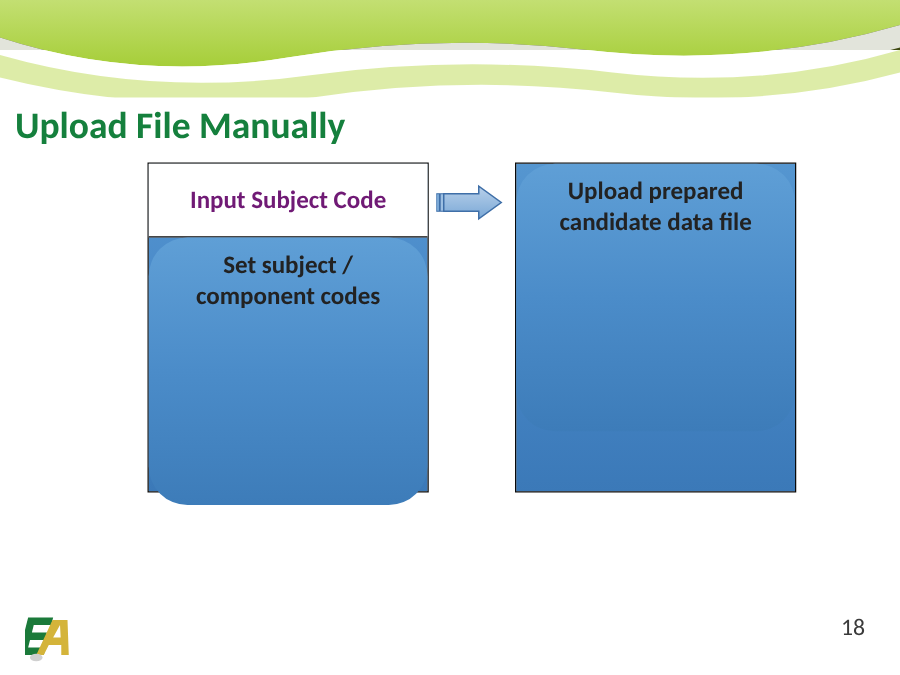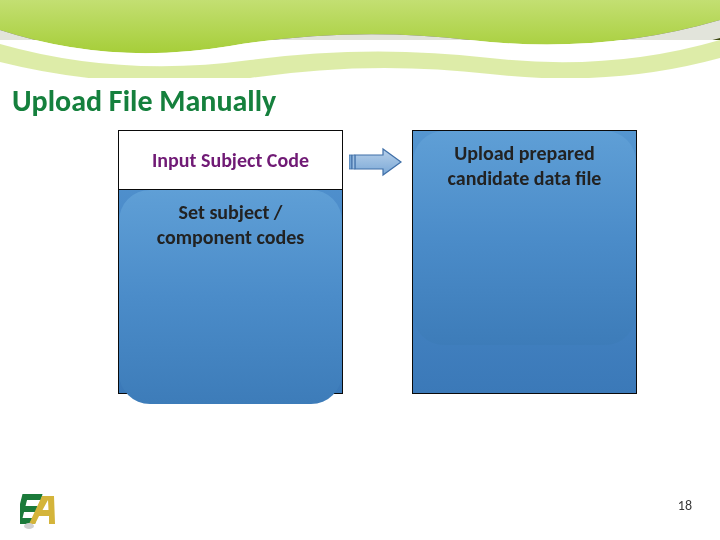--- a/index.html
+++ b/index.html
@@ -54,21 +54,21 @@
   .arrow{
     position:absolute;left:349px;top:147px;width:55px;height:30px;
   }
   
   .logo{
     position:absolute;left:20px;bottom:10px;width:48px;height:42px;
   }
   
   .pageno{
     position:absolute;right:28px;bottom:26px;
-    font-size:14px;color:#3a3a3a;font-weight:400;
+    font-size:19px;color:#3a3a3a;font-weight:400;
   }
 </style>
 </head>
 <body>
 
 <div class="banner">
   <svg width="720" height="78" viewBox="0 0 720 78">
     <defs>
       <linearGradient id="g1" x1="0" y1="0" x2="0" y2="1">
         <stop offset="0" stop-color="#c3df72"></stop>

